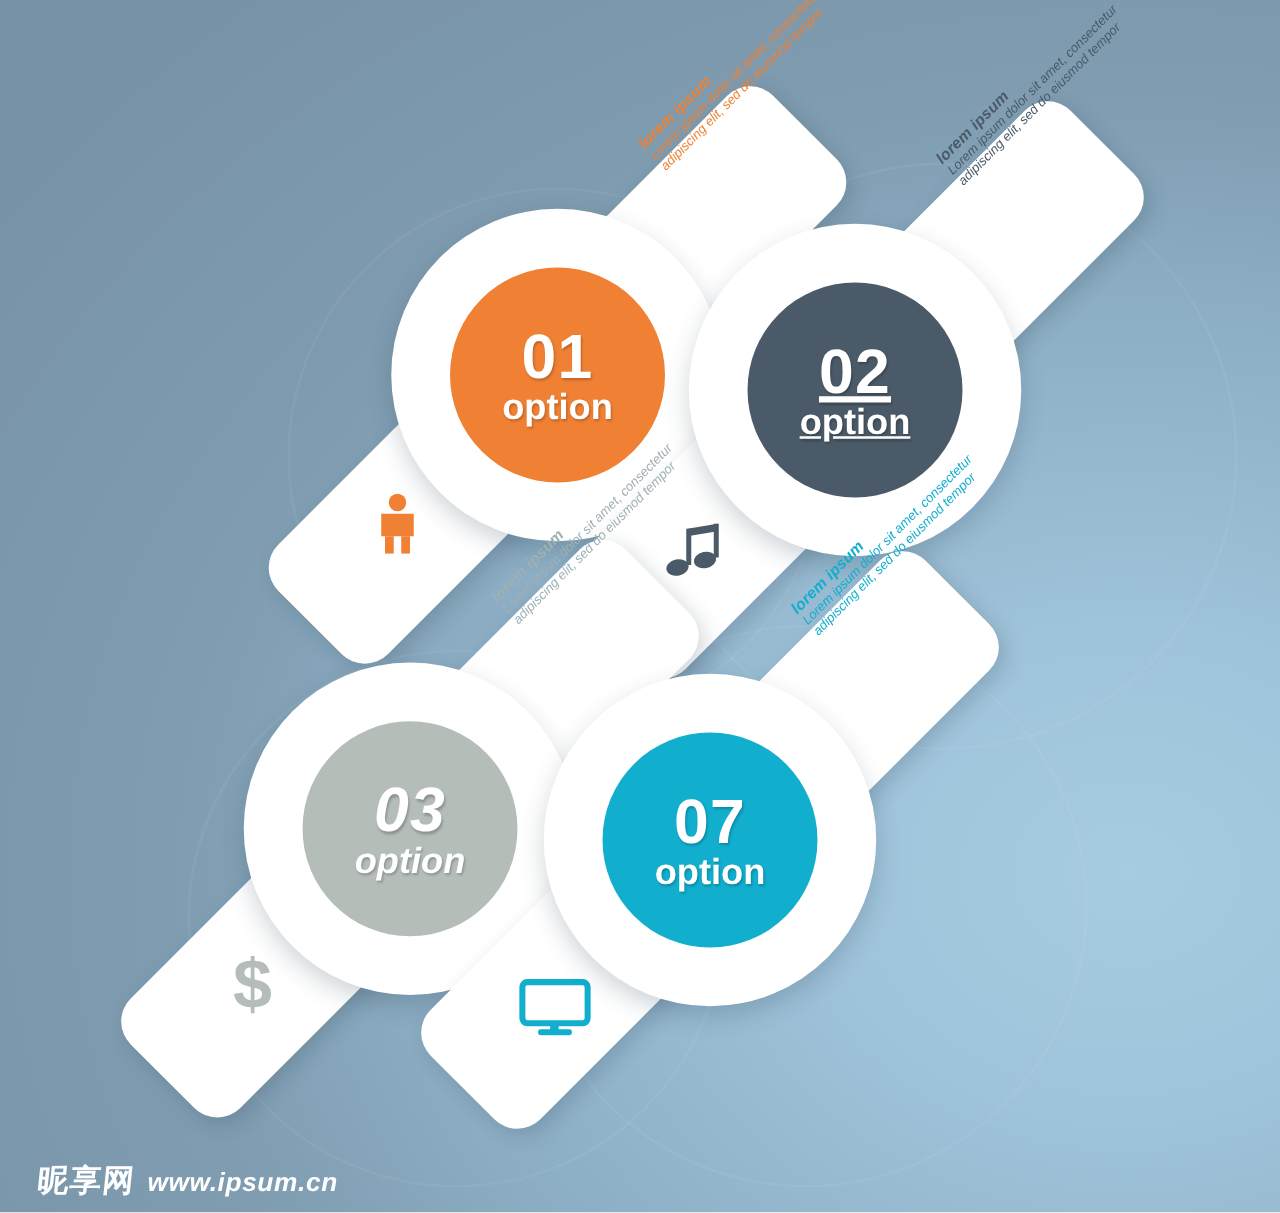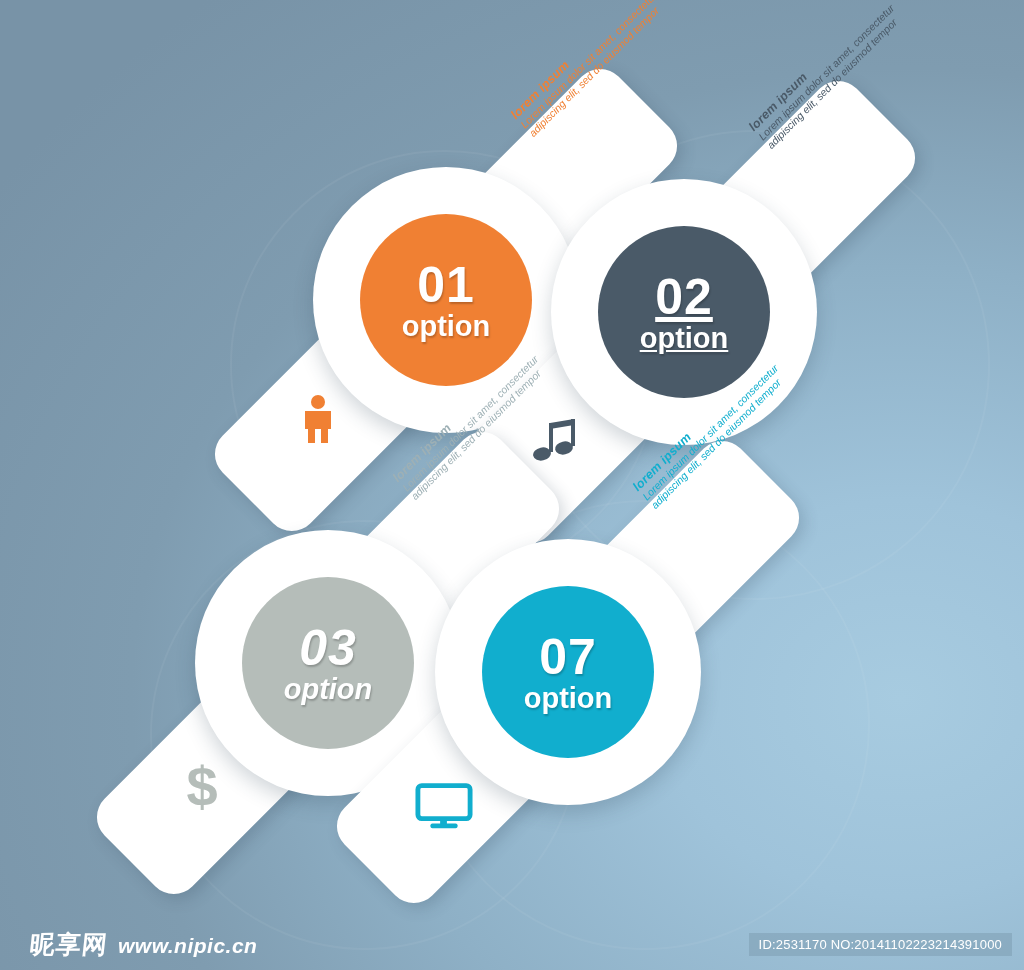--- a/index.html
+++ b/index.html
@@ -240,18 +240,17 @@
     <div class="ring"></div>
     <div class="disc" style="background:#11AECE;">
       <span class="num">07</span>
       <span class="opt">option</span>
     </div>
   </div>
 
   <div class="footer">
     <div class="wm-left">
       <span class="wm-cn">昵享网</span>
-      <span class="wm-url">www.nipic.cn</span>
-    </div>
-    <span class="wm-id">ID:2531170 NO:20141102223214391000</span>
+      <span class="wm-url">www.ipsum.cn</span>
+    </div>
   </div>
 
 </div>
 
 </body></html>

